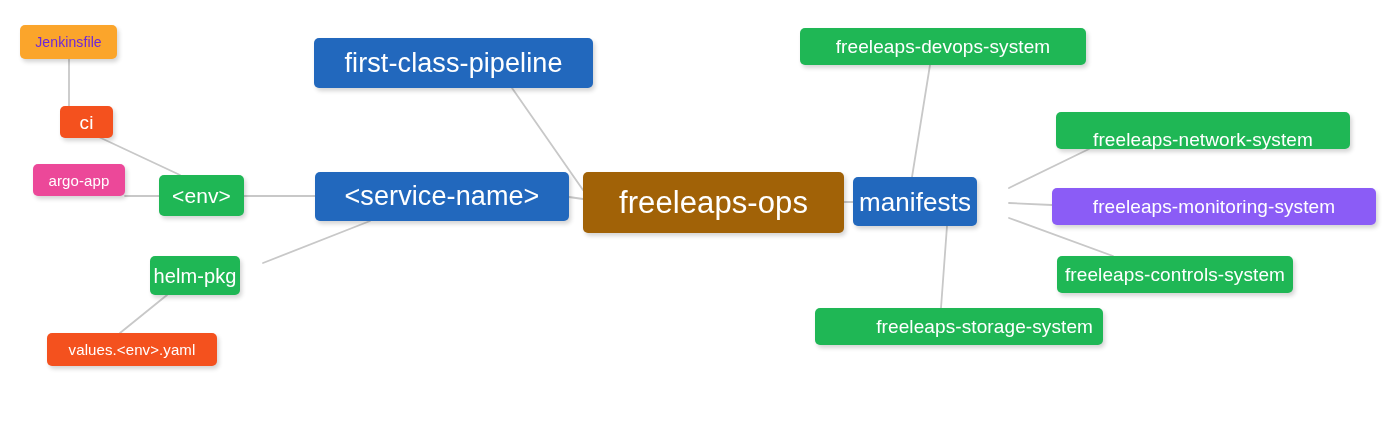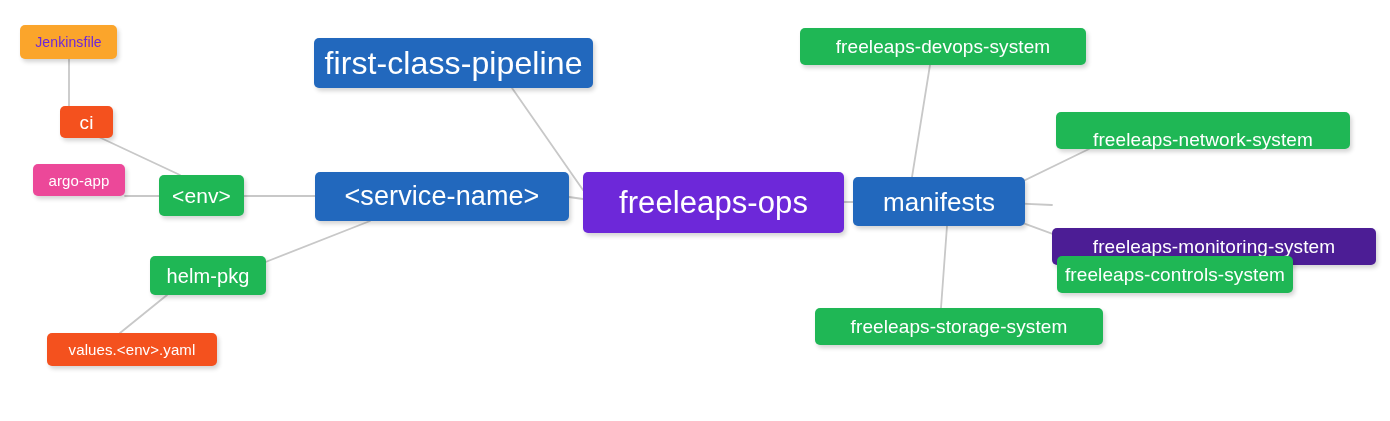--- a/index.html
+++ b/index.html
@@ -71,47 +71,47 @@
       </div>
       <div class="node" style="left: 60px; top: 106px; width: 53px; height: 32px; background: rgb(244, 81, 30); color: rgb(255, 255, 255); font-size: 19px;">
         <span class="node-label">ci</span>
       </div>
       <div class="node" style="left: 33px; top: 164px; width: 92px; height: 32px; background: #ec4899; color: rgb(255, 255, 255); font-size: 15px;">
         <span class="node-label">argo-app</span>
       </div>
       <div class="node" style="left: 159px; top: 175px; width: 85px; height: 41px; background: rgb(31, 183, 85); color: rgb(255, 255, 255); font-size: 21px; justify-content: center;">
         <span class="node-label">&lt;env&gt;</span>
       </div>
-      <div class="node" style="left: 150px; top: 256px; width: 116px; height: 39px; background: rgb(31, 183, 85); color: rgb(255, 255, 255); font-size: 20px;">
+      <div class="node" style="left: 150px; top: 256px; width: 90px; height: 39px; background: rgb(31, 183, 85); color: rgb(255, 255, 255); font-size: 20px;">
         <span class="node-label">helm-pkg</span>
       </div>
       <div class="node" style="left: 7px; top: 333px; width: 170px; height: 33px; background: rgb(244, 81, 30); color: rgb(255, 255, 255); font-size: 15px; margin-left: 40px;">
         <span class="node-label">values.&lt;env&gt;.yaml</span>
       </div>
-      <div class="node" style="left: 314px; top: 38px; width: 279px; height: 50px; background: rgb(34, 104, 189); color: rgb(255, 255, 255); font-size: 32px;">
+      <div class="node" style="left: 314px; top: 38px; width: 279px; height: 50px; background: rgb(34, 104, 189); color: rgb(255, 255, 255); font-size: 27px;">
         <span class="node-label">first-class-pipeline</span>
       </div>
       <div class="node" style="left: 315px; top: 172px; width: 254px; height: 49px; background: rgb(34, 104, 189); color: rgb(255, 255, 255); font-size: 27px; justify-content: center;">
         <span class="node-label">&lt;service-name&gt;</span>
       </div>
-      <div class="node" style="left: 583px; top: 172px; width: 261px; height: 61px; background: #6d28d9; color: rgb(255, 255, 255); font-size: 31px;">
+      <div class="node" style="left: 583px; top: 172px; width: 261px; height: 61px; background: #a16207; color: rgb(255, 255, 255); font-size: 31px;">
         <span class="node-label">freeleaps-ops</span>
       </div>
-      <div class="node" style="left: 853px; top: 177px; width: 172px; height: 49px; background: rgb(34, 104, 189); color: rgb(255, 255, 255); font-size: 26px;">
+      <div class="node" style="left: 853px; top: 177px; width: 124px; height: 49px; background: rgb(34, 104, 189); color: rgb(255, 255, 255); font-size: 26px;">
         <span class="node-label">manifests</span>
       </div>
       <div class="node" style="left: 800px; top: 28px; width: 286px; height: 37px; background: rgb(31, 183, 85); color: rgb(255, 255, 255); font-size: 19px;">
         <span class="node-label">freeleaps-devops-system</span>
       </div>
       <div class="node" style="left: 1056px; top: 112px; width: 294px; height: 37px; background: rgb(31, 183, 85); color: rgb(255, 255, 255); font-size: 19px; align-items: flex-end;">
         <span class="node-label">freeleaps-network-system</span>
       </div>
-      <div class="node" style="left: 1052px; top: 188px; width: 324px; height: 37px; background: #4c1d95; color: rgb(255, 255, 255); font-size: 19px; margin-top: 40px;">
+      <div class="node" style="left: 1052px; top: 188px; width: 324px; height: 37px; background: #8b5cf6; color: rgb(255, 255, 255); font-size: 19px;">
         <span class="node-label">freeleaps-monitoring-system</span>
       </div>
       <div class="node" style="left: 1057px; top: 256px; width: 236px; height: 37px; background: rgb(31, 183, 85); color: rgb(255, 255, 255); font-size: 19px;">
         <span class="node-label">freeleaps-controls-system</span>
       </div>
-      <div class="node" style="left: 815px; top: 308px; width: 288px; height: 37px; background: rgb(31, 183, 85); color: rgb(255, 255, 255); font-size: 19px;">
+      <div class="node" style="left: 815px; top: 308px; width: 288px; height: 37px; background: rgb(31, 183, 85); color: rgb(255, 255, 255); font-size: 19px; justify-content: flex-end;">
         <span class="node-label">freeleaps-storage-system</span>
       </div>
     </div>
 </div>
 
 </body></html>

